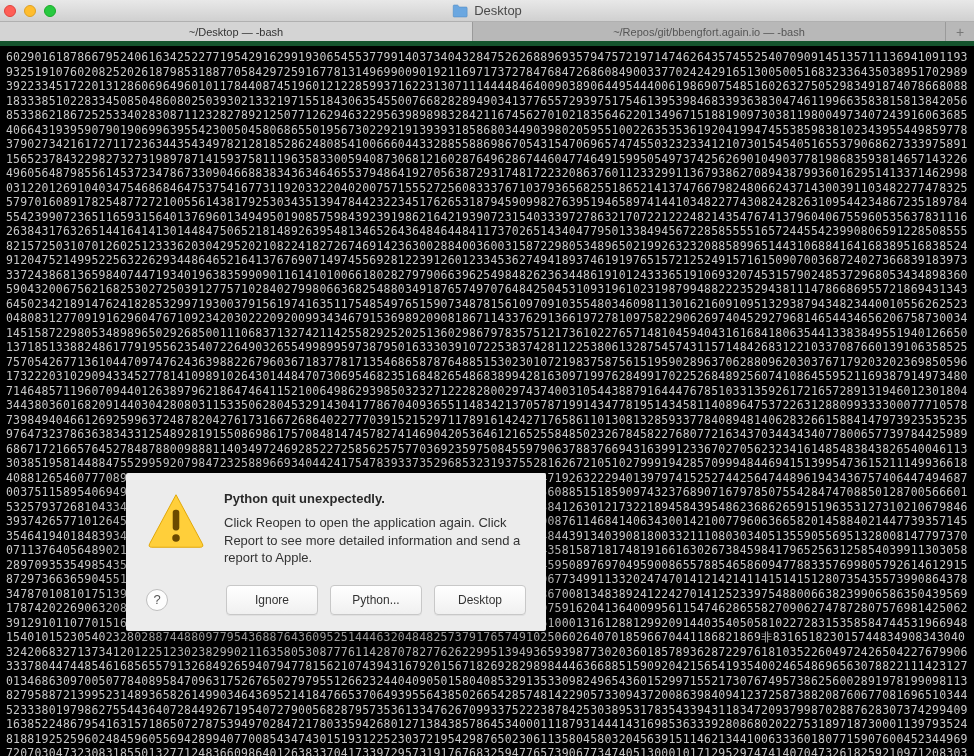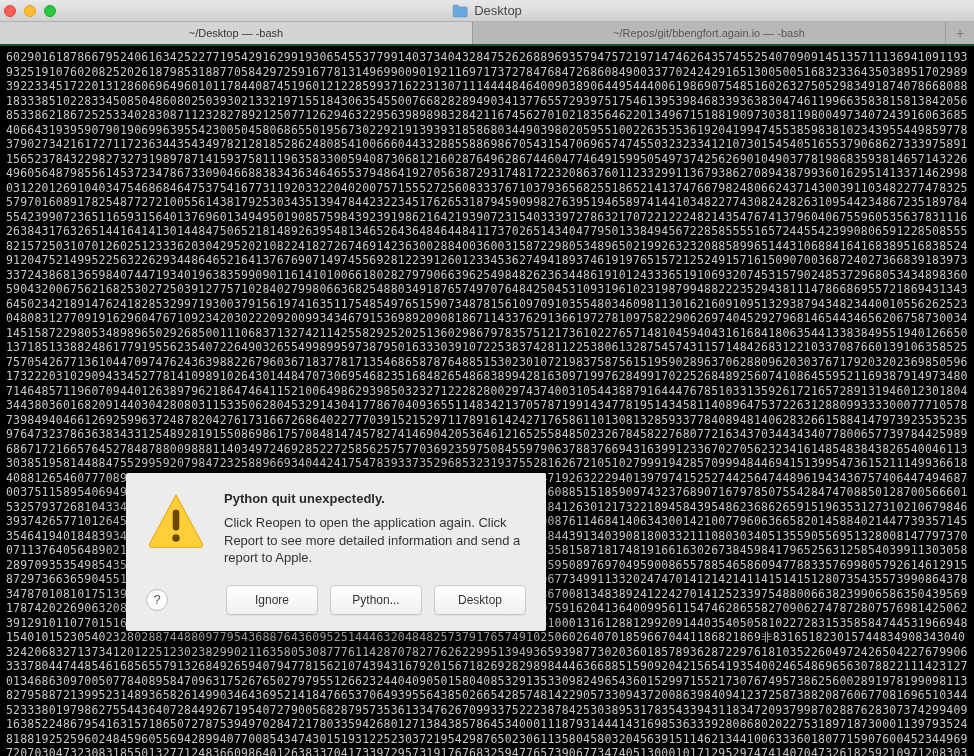--- a/index.html
+++ b/index.html
@@ -45,21 +45,21 @@
       font-size: 13px;
       color: #4a4a4a;
     }
     .folder-icon-svg { width: 16px; height: 14px; }
     
     
     .tabbar {
       height: 24px;
       background: #b8b8b8;
       display: flex;
-      border-bottom: 2px solid #14532d;
+      border-bottom: 5px solid #14532d;
     }
     .tab {
       flex: 1;
       display: flex;
       align-items: center;
       justify-content: center;
       font-size: 11px;
       color: #555;
       border-right: 1px solid #9a9a9a;
       position: relative;

